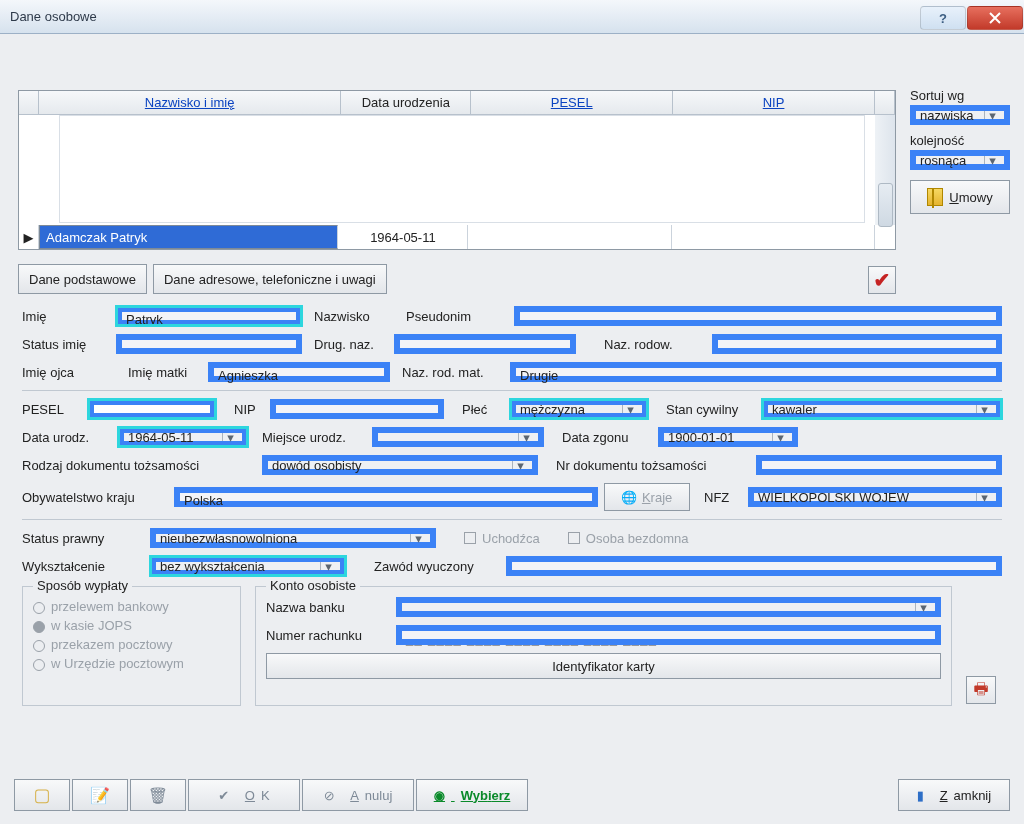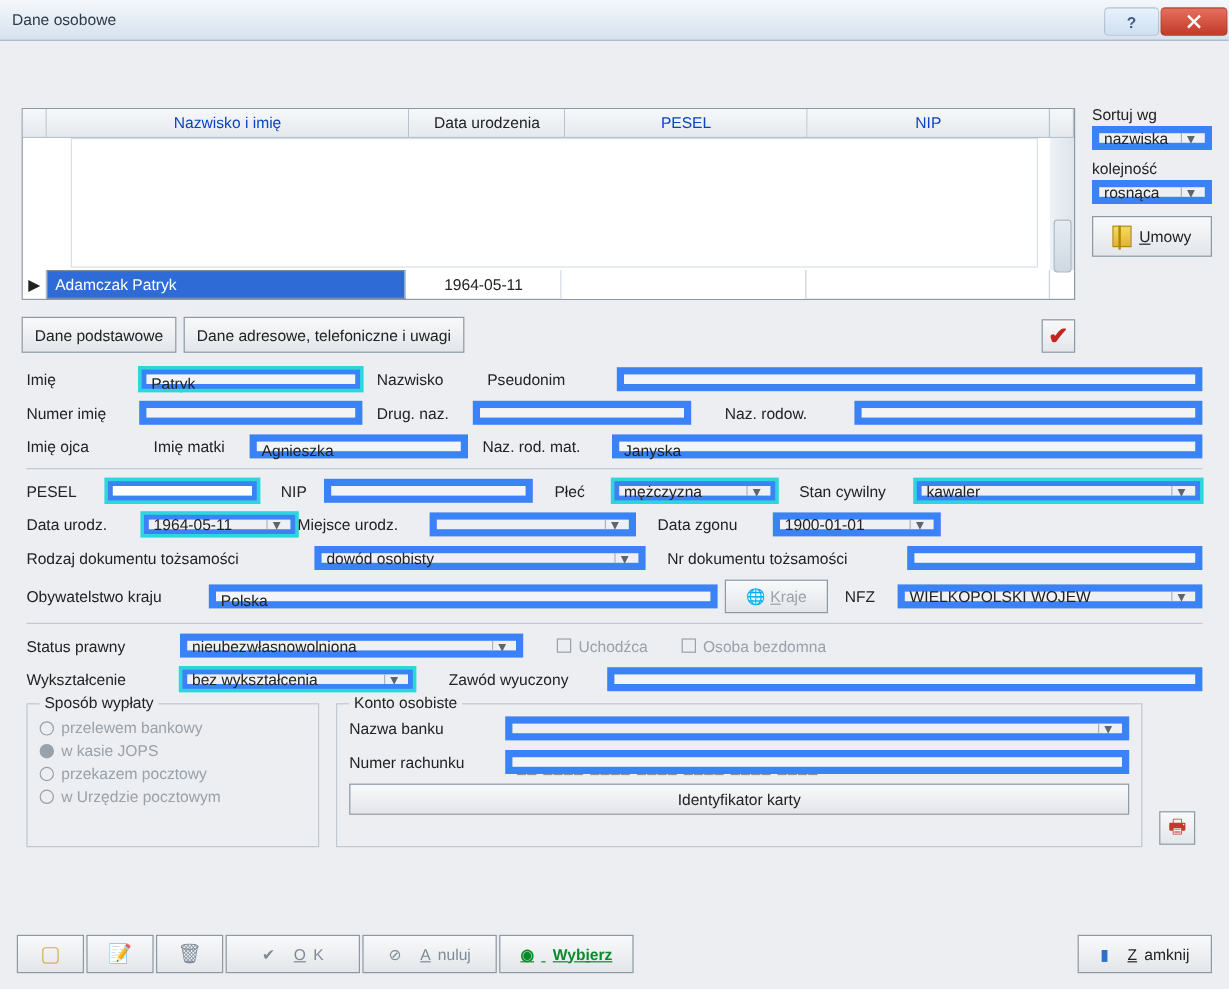--- a/index.html
+++ b/index.html
@@ -15,21 +15,21 @@
   .right{position:absolute;right:14px;top:54px;width:100px}
   .right label{display:block;margin-bottom:2px}
   .sel{height:24px;width:100%;border:1px solid #7e8a97;background:#fff}
   .btn-umowy{margin-top:10px;width:100px;height:34px;background:linear-gradient(#f8f9fa,#e3e6ea);border:1px solid #8e99a4;display:flex;align-items:center;justify-content:center;gap:6px}
   .ico-umowy{width:16px;height:18px;background:linear-gradient(#f6d862,#e5b42e);border:1px solid #b08700;position:relative}
   .ico-umowy::after{content:"";position:absolute;left:4px;top:-1px;width:2px;height:20px;background:#b08700}
   
   .grid{position:absolute;left:18px;right:128px;top:56px;height:160px;border:1px solid #8e99a4;background:#fff}
   .grid-head{display:flex;height:24px}
   .gh{border:1px solid #b7c1cc;border-top:none;border-left:none;background:linear-gradient(#f6f8fa,#e5e9ed);display:flex;align-items:center;justify-content:center;font-size:13px}
-  .gh.link{color:#0a43c1;cursor:pointer}
+  .gh.link{color:#0a43c1;text-decoration:underline;cursor:pointer}
   .gh0{width:20px}
   .gh1{flex:1.8}
   .gh2{width:130px}
   .gh3{flex:1.2}
   .gh4{flex:1.2}
   .whitepanel{position:absolute;left:40px;right:30px;top:24px;height:108px;background:#fff;border:1px solid #d9dfe6}
   .scroll{position:absolute;right:0;top:24px;bottom:24px;width:20px;background:linear-gradient(90deg,#eef2f6,#dde4ec)}
   .scrollthumb{position:absolute;right:2px;top:92px;width:15px;height:44px;background:linear-gradient(#e6ecf2,#cfd9e3);border:1px solid #aeb9c4;border-radius:3px}
   .grid-row{position:absolute;left:0;right:20px;bottom:0;height:24px;display:flex}
   .rptr{width:20px;display:flex;align-items:center;justify-content:center;border-right:1px solid #cbd3dc}
@@ -47,21 +47,21 @@
   .row{display:flex;align-items:center;margin-bottom:8px}
   .lab{white-space:nowrap}
   .inp,.cmb{height:20px;border:6px solid #3b82f6;background:#f5f6f8;padding:0 4px}
   .inp{background:#f3f4f7}
   .hl{outline:3px solid #2dd6de;outline-offset:-2px}
   .cmb{display:flex;align-items:center;justify-content:space-between;background:#eef0f3}
   .ar{width:16px;height:100%;display:flex;align-items:center;justify-content:center;border-left:1px solid #aab3bd;color:#5c6671}
   .hr{height:1px;background:#c0c8d1;margin:8px 0}
   .grp{border:1px solid #c0c8d1;padding:8px 10px 6px;position:relative;margin-top:2px}
   .grp .legend{position:absolute;top:-9px;left:10px;background:#eceef1;padding:0 4px}
-  .radio{display:flex;align-items:center;gap:6px;color:#9aa1a9;margin:4px 0}
+  .radio{display:flex;align-items:flex-end;gap:6px;color:#9aa1a9;margin:4px 0}
   .radio .dot{width:12px;height:12px;border:1px solid #9aa1a9;border-radius:50%}
   .chk{display:flex;align-items:center;gap:6px;color:#9aa1a9}
   .chk .box{width:12px;height:12px;border:1px solid #9aa1a9}
   .btn{height:28px;border:1px solid #8e99a4;background:linear-gradient(#f8f9fa,#e3e6ea);display:flex;align-items:center;justify-content:center}
   
   .bottom{position:absolute;left:14px;right:14px;bottom:10px;height:38px;display:flex;align-items:center;gap:2px}
   .bbtn{width:112px;height:32px;border:1px solid #8e99a4;background:linear-gradient(#f8f9fa,#e3e6ea);display:flex;align-items:center;justify-content:center;gap:6px;color:#7e8a97}
   .bbtn.ic{width:56px}
   .bbtn.wyb{color:#0a8a2a;font-weight:bold;text-decoration:underline}
   .bbtn.zam{margin-left:auto;color:#222;width:112px}
@@ -133,34 +133,34 @@
 
     <div class="row">
       <span class="lab" style="width:94px">Imię</span>
       <div class="inp hl" style="width:186px">Patryk</div>
       <span class="lab" style="margin-left:12px;width:80px">Nazwisko</span>
       <span class="lab" style="margin-left:12px;width:108px">Pseudonim</span>
       <div class="inp" style="flex:1"></div>
     </div>
 
     <div class="row">
-      <span class="lab" style="width:94px">Numer imię</span>
+      <span class="lab" style="width:94px">Status imię</span>
       <div class="inp" style="width:186px"></div>
       <span class="lab" style="margin-left:12px;width:80px">Drug. naz.</span>
       <div class="inp" style="width:182px"></div>
       <span class="lab" style="margin-left:28px;width:108px">Naz. rodow.</span>
       <div class="inp" style="flex:1"></div>
     </div>
 
     <div class="row">
       <span class="lab" style="width:94px">Imię ojca</span>
       <span class="lab" style="margin-left:12px;width:80px">Imię matki</span>
       <div class="inp" style="width:182px">Agnieszka</div>
       <span class="lab" style="margin-left:12px;width:108px">Naz. rod. mat.</span>
-      <div class="inp" style="flex:1">Janyska</div>
+      <div class="inp" style="flex:1">Drugie</div>
     </div>
 
     <div class="hr"></div>
 
     <div class="row">
       <span class="lab" style="width:66px">PESEL</span>
       <div class="inp hl" style="width:128px;background:#fff"></div>
       <span class="lab" style="margin-left:18px;width:36px">NIP</span>
       <div class="inp" style="width:174px"></div>
       <span class="lab" style="margin-left:18px;width:48px">Płeć</span>
@@ -174,21 +174,21 @@
           <span class="ar">▾</span>
         </div>
     </div>
 
     <div class="row">
       <span class="lab" style="width:96px">Data urodz.</span>
       <div class="cmb hl" style="width:130px">
           <span>1964-05-11</span>
           <span class="ar">▾</span>
         </div>
-      <span class="lab" style="width:110px">Miejsce urodz.</span>
+      <span class="lab" style="margin-left:14px;width:110px">Miejsce urodz.</span>
       <div class="cmb" style="width:172px">
           <span></span>
           <span class="ar">▾</span>
         </div>
       <span class="lab" style="margin-left:18px;width:96px">Data zgonu</span>
       <div class="cmb" style="width:140px">
           <span>1900-01-01</span>
           <span class="ar">▾</span>
         </div>
     </div>
@@ -239,21 +239,21 @@
       <span class="lab" style="width:128px">Wykształcenie</span>
       <div class="cmb hl" style="width:196px">
           <span>bez wykształcenia</span>
           <span class="ar">▾</span>
         </div>
       <span class="lab" style="margin-left:28px;width:132px">Zawód wyuczony</span>
       <div class="inp" style="flex:1"></div>
     </div>
 
     <div class="row" style="align-items:flex-start;gap:14px">
-      <div class="grp" style="width:244px;height:120px">
+      <div class="grp" style="width:219px;height:120px">
         <span class="legend">Sposób wypłaty</span>
         <div class="radio">
             <span class="dot"></span>
             <span>przelewem bankowy</span>
           </div>
         <div class="radio">
             <span class="dot" style="background:#9aa1a9"></span>
             <span>w kasie JOPS</span>
           </div>
         <div class="radio">

